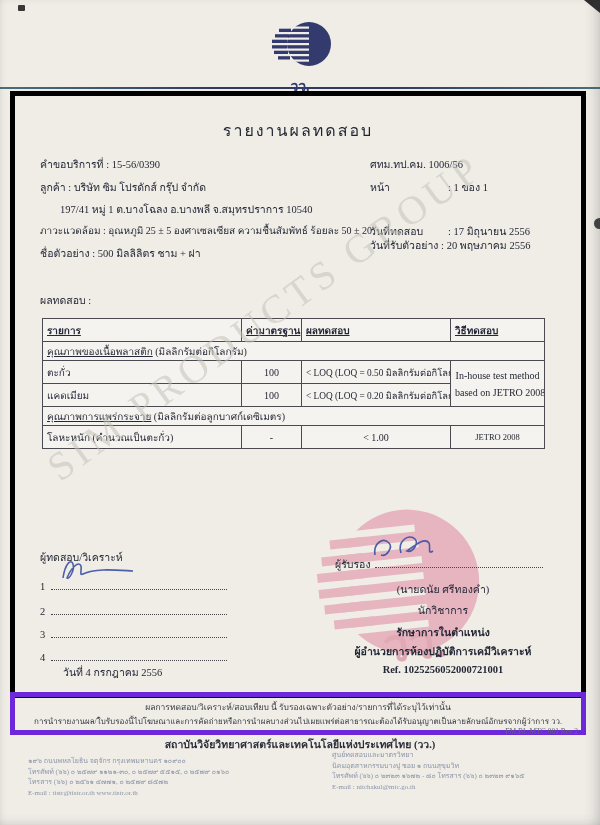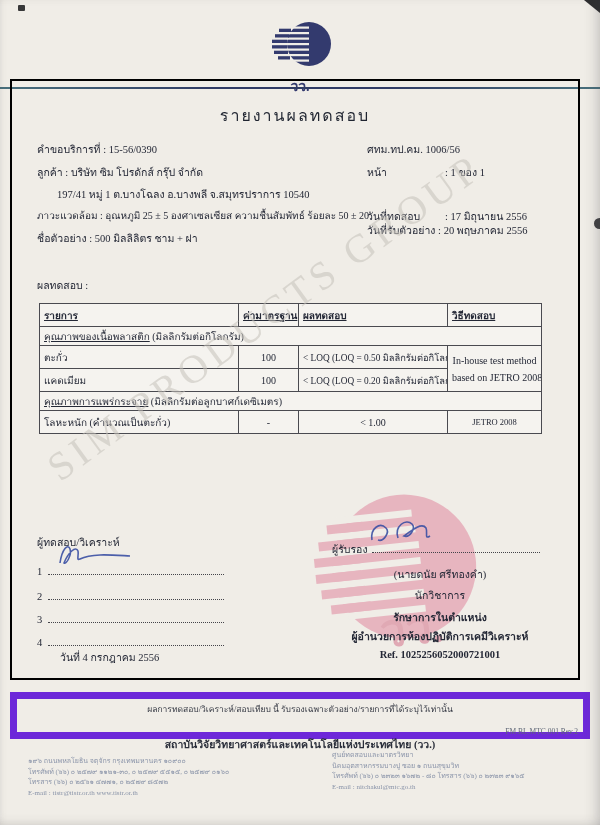--- a/index.html
+++ b/index.html
@@ -11,21 +11,21 @@
   }
   .paper-shade{position:absolute;inset:0;pointer-events:none;
     box-shadow:inset -10px 0 14px -8px rgba(70,70,80,.28), inset 6px 0 10px -8px rgba(70,70,80,.18), inset 0 -8px 12px -8px rgba(70,70,80,.18);
     z-index:9;}
   
   .logo-wrap{position:absolute;left:258px;top:20px;width:84px;text-align:center;}
   .logo-abbr{font-weight:bold;color:#333a6e;font-size:14px;margin-top:1px;}
   .head-rule{position:absolute;left:0;top:87px;width:600px;height:2px;
     background:linear-gradient(90deg,#49707c,#303b64 35%,#303b64 65%,#49707c);}
   
-  .frame{position:absolute;left:10px;top:79px;width:566px;height:597px;border:2px solid #000000;background:transparent;}
+  .frame{position:absolute;left:10px;top:91px;width:566px;height:597px;border:5px solid #000000;background:transparent;}
   .title{position:absolute;left:0;top:22px;width:100%;text-align:center;font-size:16px;letter-spacing:2px;color:#1f2430;}
   .ln{position:absolute;font-size:10.5px;white-space:nowrap;color:#242836;}
   .lab{display:inline-block;width:78px;}
   
   table.results{position:absolute;left:27px;top:222px;width:502px;border-collapse:collapse;table-layout:fixed;background:rgba(255,255,255,.35);}
   table.results th,table.results td{border:1px solid #4a4a50;font-size:10px;padding:1px 4px;overflow:hidden;white-space:nowrap;}
   table.results th{font-weight:bold;text-decoration:underline;height:20px;text-align:left;}
   td.section{height:16px;font-size:9.5px;}
   td.section .sec-name{text-decoration:underline;}
   td.item{height:20px;text-align:left;}
@@ -33,21 +33,21 @@
   td.method{font-family:"Liberation Serif","DejaVu Serif",serif;font-size:8.5px;text-align:center;line-height:1.7;}
   
   .sig-row{position:absolute;font-size:10.5px;}
   .dots{display:inline-block;width:176px;height:11px;border-bottom:1.6px dotted #44444a;margin-left:6px;}
   .dots-cert{display:inline-block;width:168px;height:11px;border-bottom:1.6px dotted #44444a;margin-left:4px;}
   .cert-block{position:absolute;left:320px;width:216px;text-align:center;font-size:10.5px;z-index:2;}
   .bold{font-weight:bold;}
   .stamp{position:absolute;left:298px;top:404px;width:182px;height:180px;opacity:.55;transform:rotate(-6deg);z-index:1;}
   .hand{position:absolute;z-index:3;}
   
-  .notes{position:absolute;left:10px;top:692px;width:566px;height:33px;border:7px solid #6d28d9;text-align:center;}
+  .notes{position:absolute;left:10px;top:692px;width:566px;height:33px;border:5px solid #6d28d9;text-align:center;}
   .notes .n1{font-size:8.5px;margin-top:3px;color:#30343f;}
   .notes .n2{font-size:8px;margin-top:1px;color:#30343f;}
   .form-code{position:absolute;right:22px;top:727px;font-size:7.5px;color:#5d6575;}
   .institute{position:absolute;left:0;top:736px;width:100%;text-align:center;font-weight:bold;font-size:10.5px;color:#2a2e3a;}
   .addr{position:absolute;font-size:7px;line-height:10.5px;color:#8a94a9;white-space:nowrap;}
   
   .watermark{position:absolute;left:52px;top:448px;font-size:40px;letter-spacing:5px;
     color:rgba(196,193,185,.55);transform:rotate(-36deg);transform-origin:0 50%;
     font-family:"Liberation Serif","DejaVu Serif",serif;z-index:5;pointer-events:none;white-space:nowrap;}
   
@@ -191,20 +191,21 @@
   </svg>
   <div class="cert-block" style="top:485px;">(นายดนัย    ศรีทองคำ)</div>
   <div class="cert-block bold" style="top:528px;">รักษาการในตำแหน่ง</div>
   <div class="cert-block" style="top:506px;">นักวิชาการ</div>
   <div class="cert-block bold" style="top:547px;">ผู้อำนวยการห้องปฏิบัติการเคมีวิเคราะห์</div>
   <div class="cert-block bold" style="top:568px;">Ref. 1025256052000721001</div>
 </div>
 
 <div class="notes">
   <div class="n1">ผลการทดสอบ/วิเคราะห์/สอบเทียบ นี้ รับรองเฉพาะตัวอย่าง/รายการที่ได้ระบุไว้เท่านั้น</div>
+  <div class="n2">การนำรายงานผล/ใบรับรองนี้ไปโฆษณาและการคัดถ่ายหรือการนำผลบางส่วนไปเผยแพร่ต่อสาธารณะต้องได้รับอนุญาตเป็นลายลักษณ์อักษรจากผู้ว่าการ วว.</div>
 </div>
 
 <div class="form-code">FM.BL.MTC.001 Rev.2</div>
 <div class="institute">สถาบันวิจัยวิทยาศาสตร์และเทคโนโลยีแห่งประเทศไทย (วว.)</div>
 
 <div class="addr" style="left:28px;top:756px;">
   <div>๑๙๖ ถนนพหลโยธิน จตุจักร กรุงเทพมหานคร ๑๐๙๐๐</div>
   <div>โทรศัพท์ (๖๖) ๐ ๒๕๗๙ ๑๑๒๑-๓๐, ๐ ๒๕๗๙ ๕๕๑๕, ๐ ๒๕๗๙ ๐๑๖๐</div>
   <div>โทรสาร (๖๖) ๐ ๒๕๖๑ ๔๗๗๑, ๐ ๒๕๗๙ ๘๕๗๒</div>
   <div>E-mail : tistr@tistr.or.th www.tistr.or.th</div>

